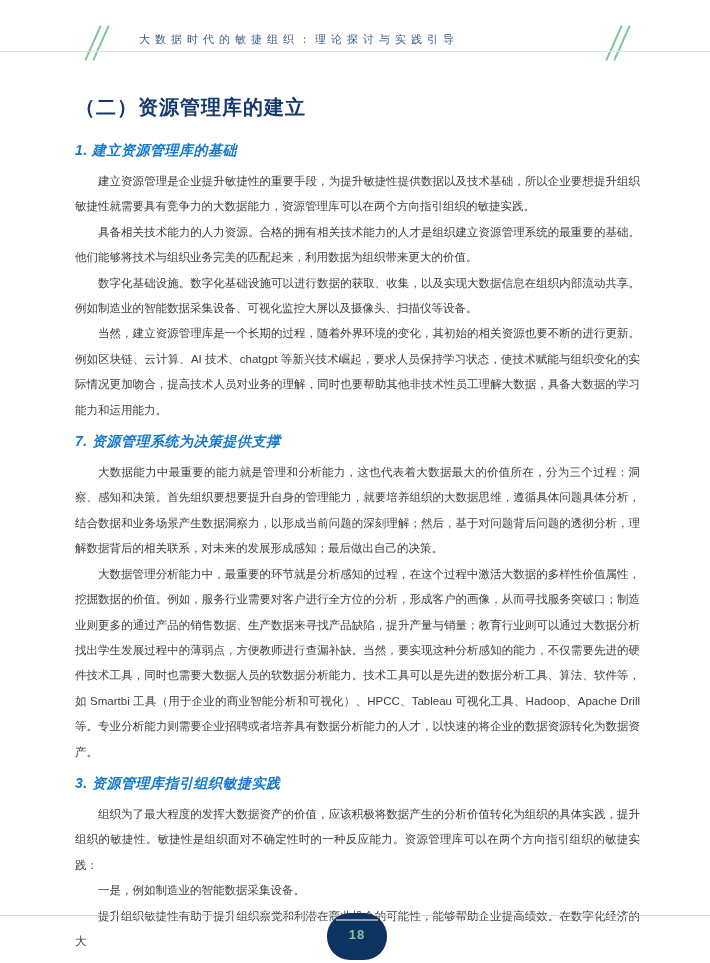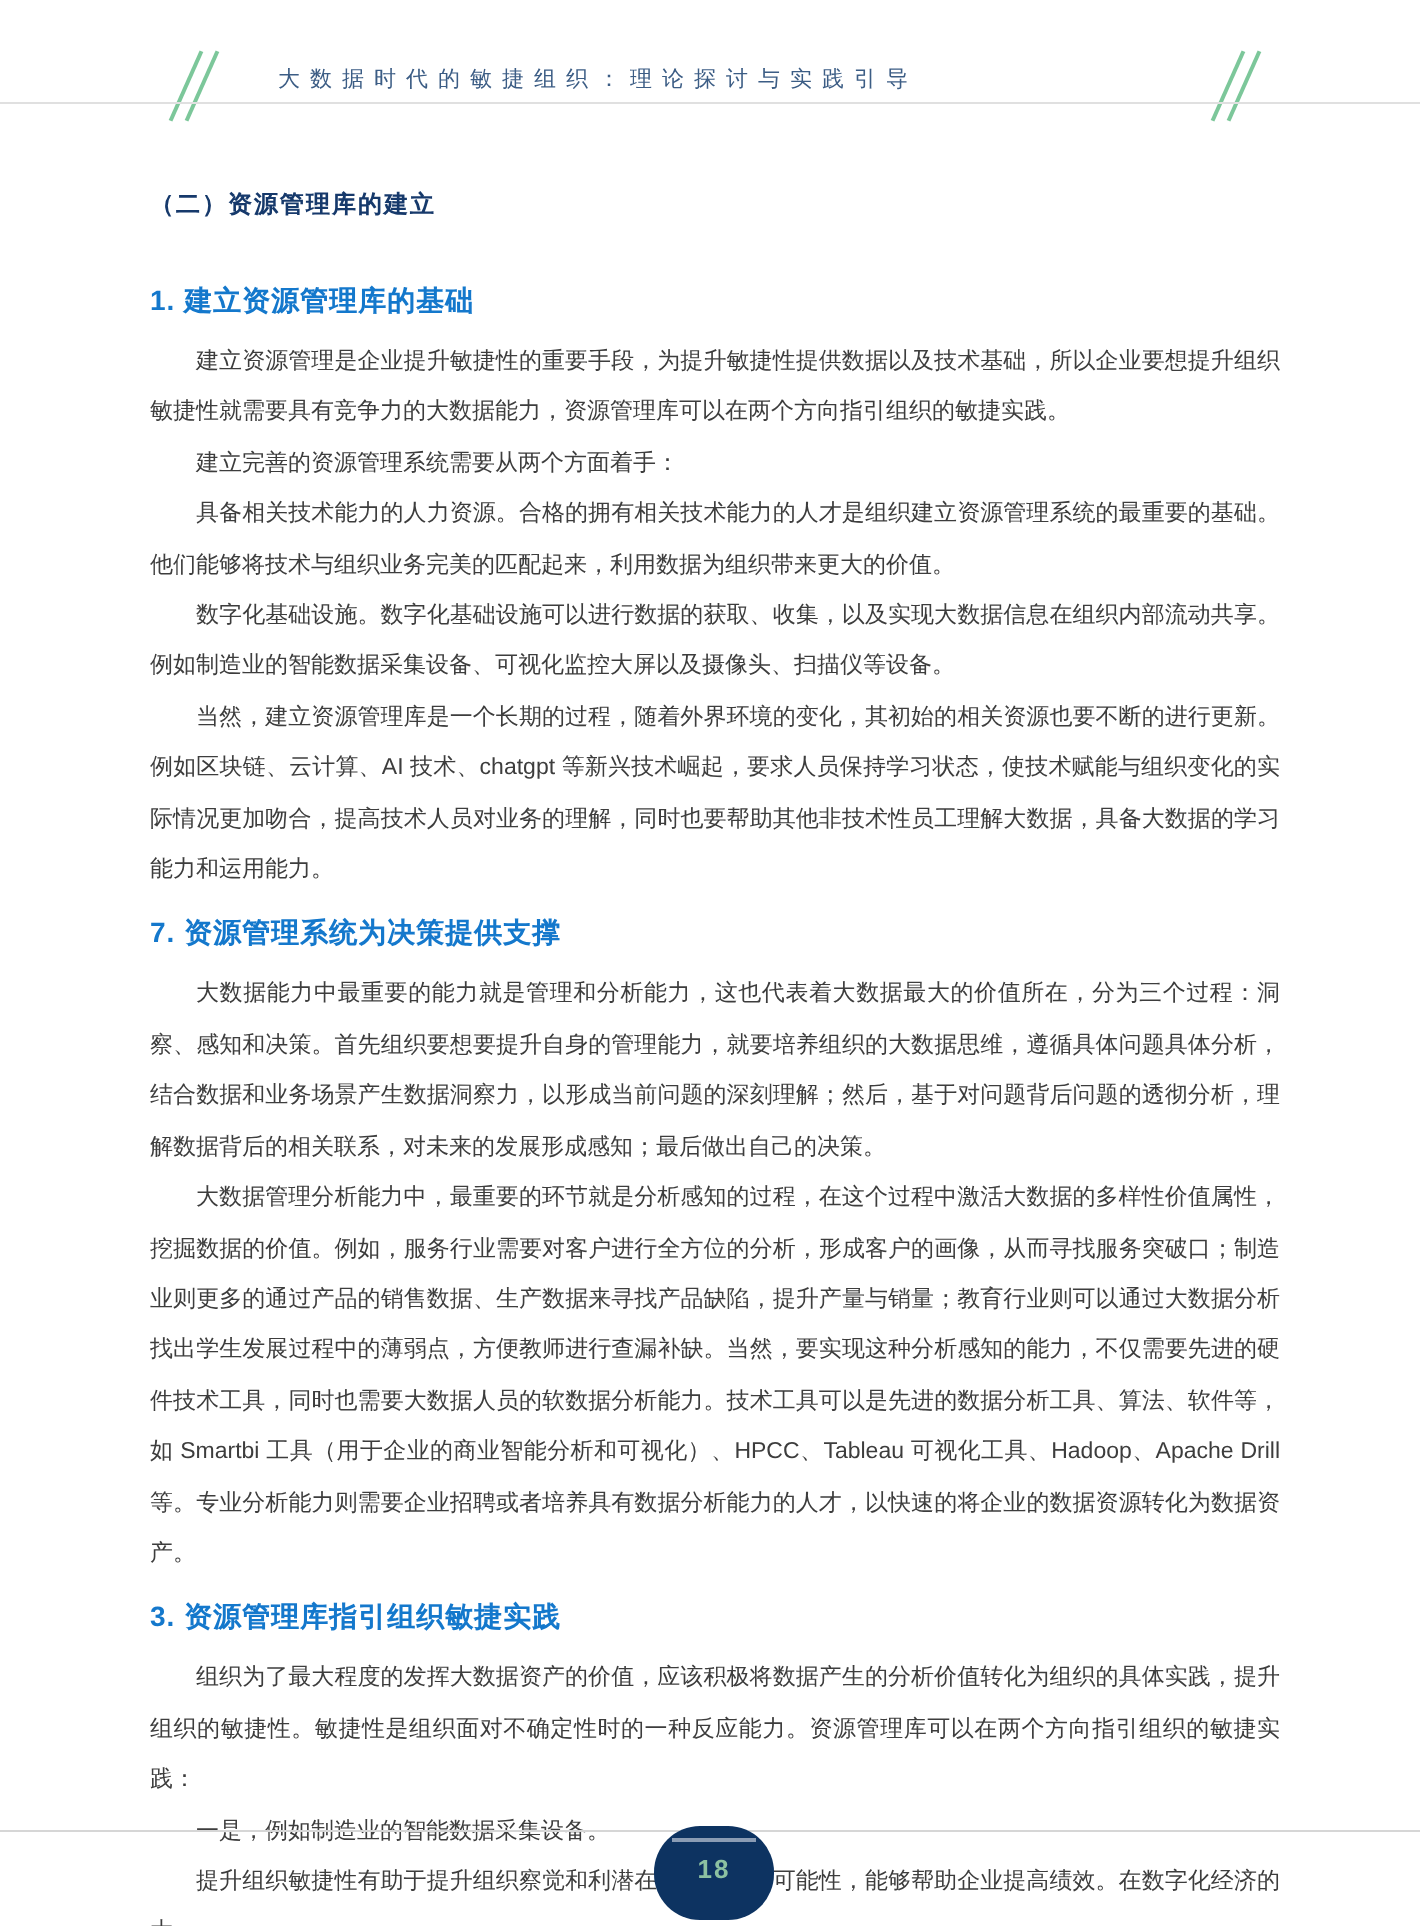--- a/index.html
+++ b/index.html
@@ -43,32 +43,33 @@
     position: absolute; top: 0; bottom: 0; width: 2px;
     background: var(--slash-green);
     transform: rotate(24deg);
   }
   .slash i:first-child { left: 7px; }
   .slash i:last-child  { left: 15px; }
 
   
   .doc-title {
     position: absolute; top: 94px; left: 75px; margin: 0;
-    font-size: 12px; font-weight: bold;
+    font-size: 20px; font-weight: bold;
     color: var(--title-navy);
     letter-spacing: 1px;
   }
   .content {
     position: absolute; top: 132px; left: 75px; width: 565px;
   }
   .section-heading {
     margin: 8px 0 9px;
     font-size: 14px; line-height: 20px; font-weight: bold;
     color: var(--heading-blue);
     letter-spacing: 0.5px;
+    font-style: italic;
   }
   .content p {
     margin: 0;
     font-size: 11.5px; line-height: 25.4px;
     color: var(--body-text);
     text-align: justify;
     text-indent: 2em;
     word-break: break-all;
   }
 
@@ -109,21 +110,20 @@
       <i></i>
     </span>
   <div class="header-rule"></div>
 
   <h1 class="doc-title">（二）资源管理库的建立</h1>
 
   <main class="content">
 
     <h2 class="section-heading">1. 建立资源管理库的基础</h2>
     <p>建立资源管理是企业提升敏捷性的重要手段，为提升敏捷性提供数据以及技术基础，所以企业要想提升组织敏捷性就需要具有竞争力的大数据能力，资源管理库可以在两个方向指引组织的敏捷实践。</p>
-    <p>建立完善的资源管理系统需要从两个方面着手：</p>
     <p>具备相关技术能力的人力资源。合格的拥有相关技术能力的人才是组织建立资源管理系统的最重要的基础。他们能够将技术与组织业务完美的匹配起来，利用数据为组织带来更大的价值。</p>
     <p>数字化基础设施。数字化基础设施可以进行数据的获取、收集，以及实现大数据信息在组织内部流动共享。例如制造业的智能数据采集设备、可视化监控大屏以及摄像头、扫描仪等设备。</p>
     <p>当然，建立资源管理库是一个长期的过程，随着外界环境的变化，其初始的相关资源也要不断的进行更新。例如区块链、云计算、AI 技术、chatgpt 等新兴技术崛起，要求人员保持学习状态，使技术赋能与组织变化的实际情况更加吻合，提高技术人员对业务的理解，同时也要帮助其他非技术性员工理解大数据，具备大数据的学习能力和运用能力。</p>
 
     <h2 class="section-heading">7. 资源管理系统为决策提供支撑</h2>
     <p>大数据能力中最重要的能力就是管理和分析能力，这也代表着大数据最大的价值所在，分为三个过程：洞察、感知和决策。首先组织要想要提升自身的管理能力，就要培养组织的大数据思维，遵循具体问题具体分析，结合数据和业务场景产生数据洞察力，以形成当前问题的深刻理解；然后，基于对问题背后问题的透彻分析，理解数据背后的相关联系，对未来的发展形成感知；最后做出自己的决策。</p>
     <p>大数据管理分析能力中，最重要的环节就是分析感知的过程，在这个过程中激活大数据的多样性价值属性，挖掘数据的价值。例如，服务行业需要对客户进行全方位的分析，形成客户的画像，从而寻找服务突破口；制造业则更多的通过产品的销售数据、生产数据来寻找产品缺陷，提升产量与销量；教育行业则可以通过大数据分析找出学生发展过程中的薄弱点，方便教师进行查漏补缺。当然，要实现这种分析感知的能力，不仅需要先进的硬件技术工具，同时也需要大数据人员的软数据分析能力。技术工具可以是先进的数据分析工具、算法、软件等，如 Smartbi 工具（用于企业的商业智能分析和可视化）、HPCC、Tableau 可视化工具、Hadoop、Apache Drill 等。专业分析能力则需要企业招聘或者培养具有数据分析能力的人才，以快速的将企业的数据资源转化为数据资产。</p>
 
     <h2 class="section-heading">3. 资源管理库指引组织敏捷实践</h2>
     <p>组织为了最大程度的发挥大数据资产的价值，应该积极将数据产生的分析价值转化为组织的具体实践，提升组织的敏捷性。敏捷性是组织面对不确定性时的一种反应能力。资源管理库可以在两个方向指引组织的敏捷实践：</p>

